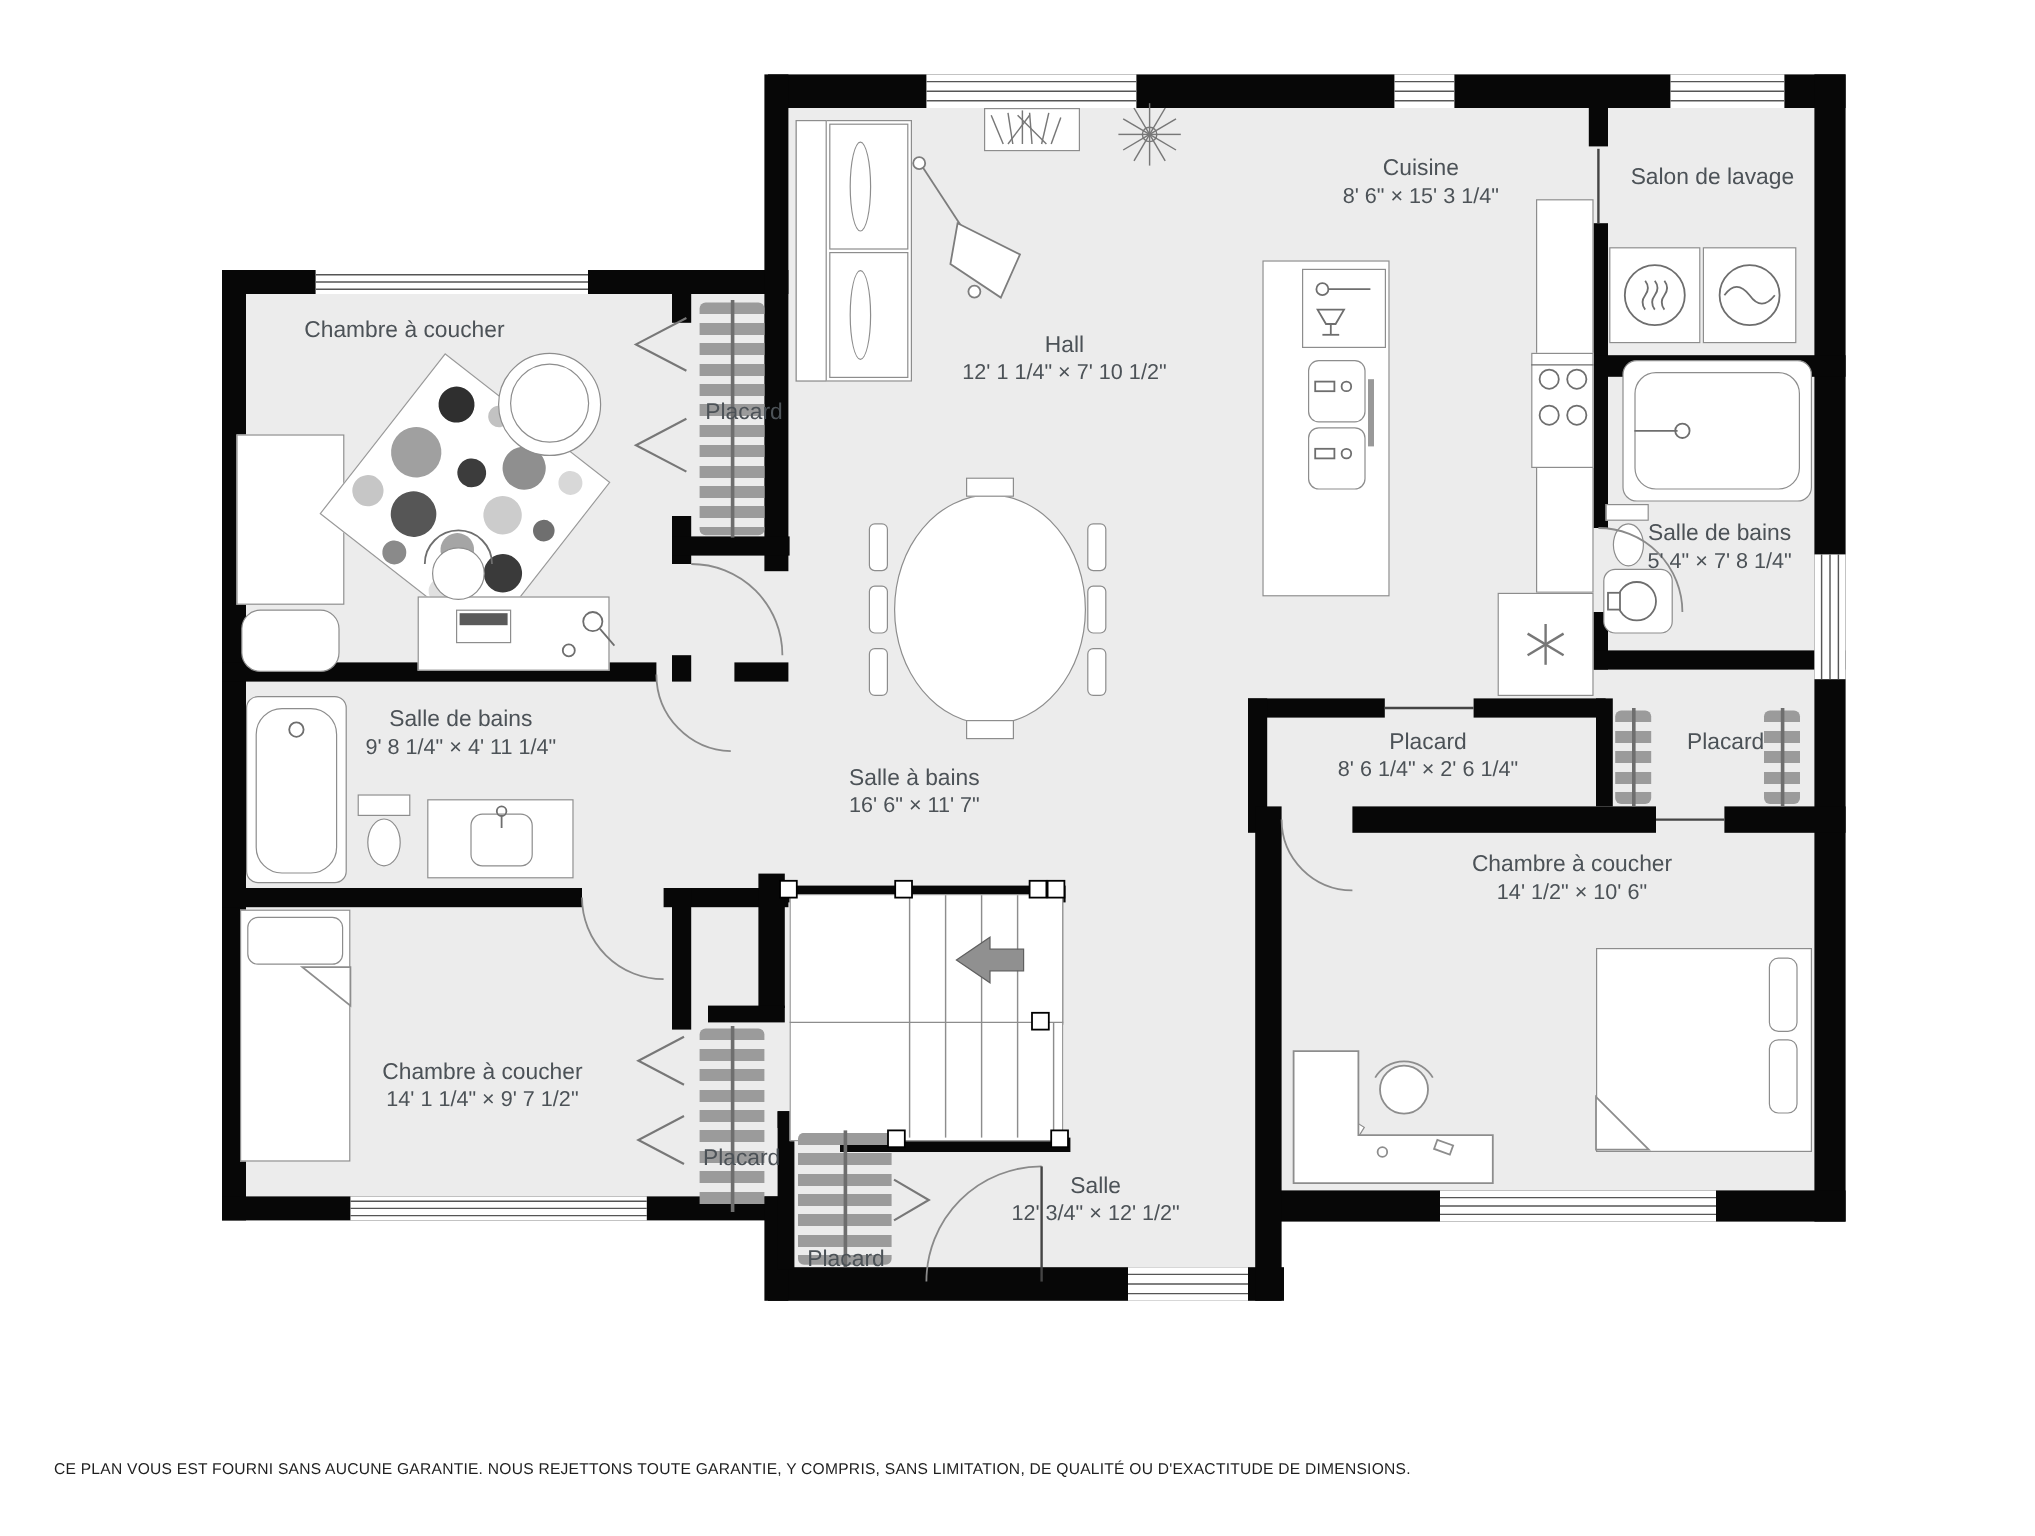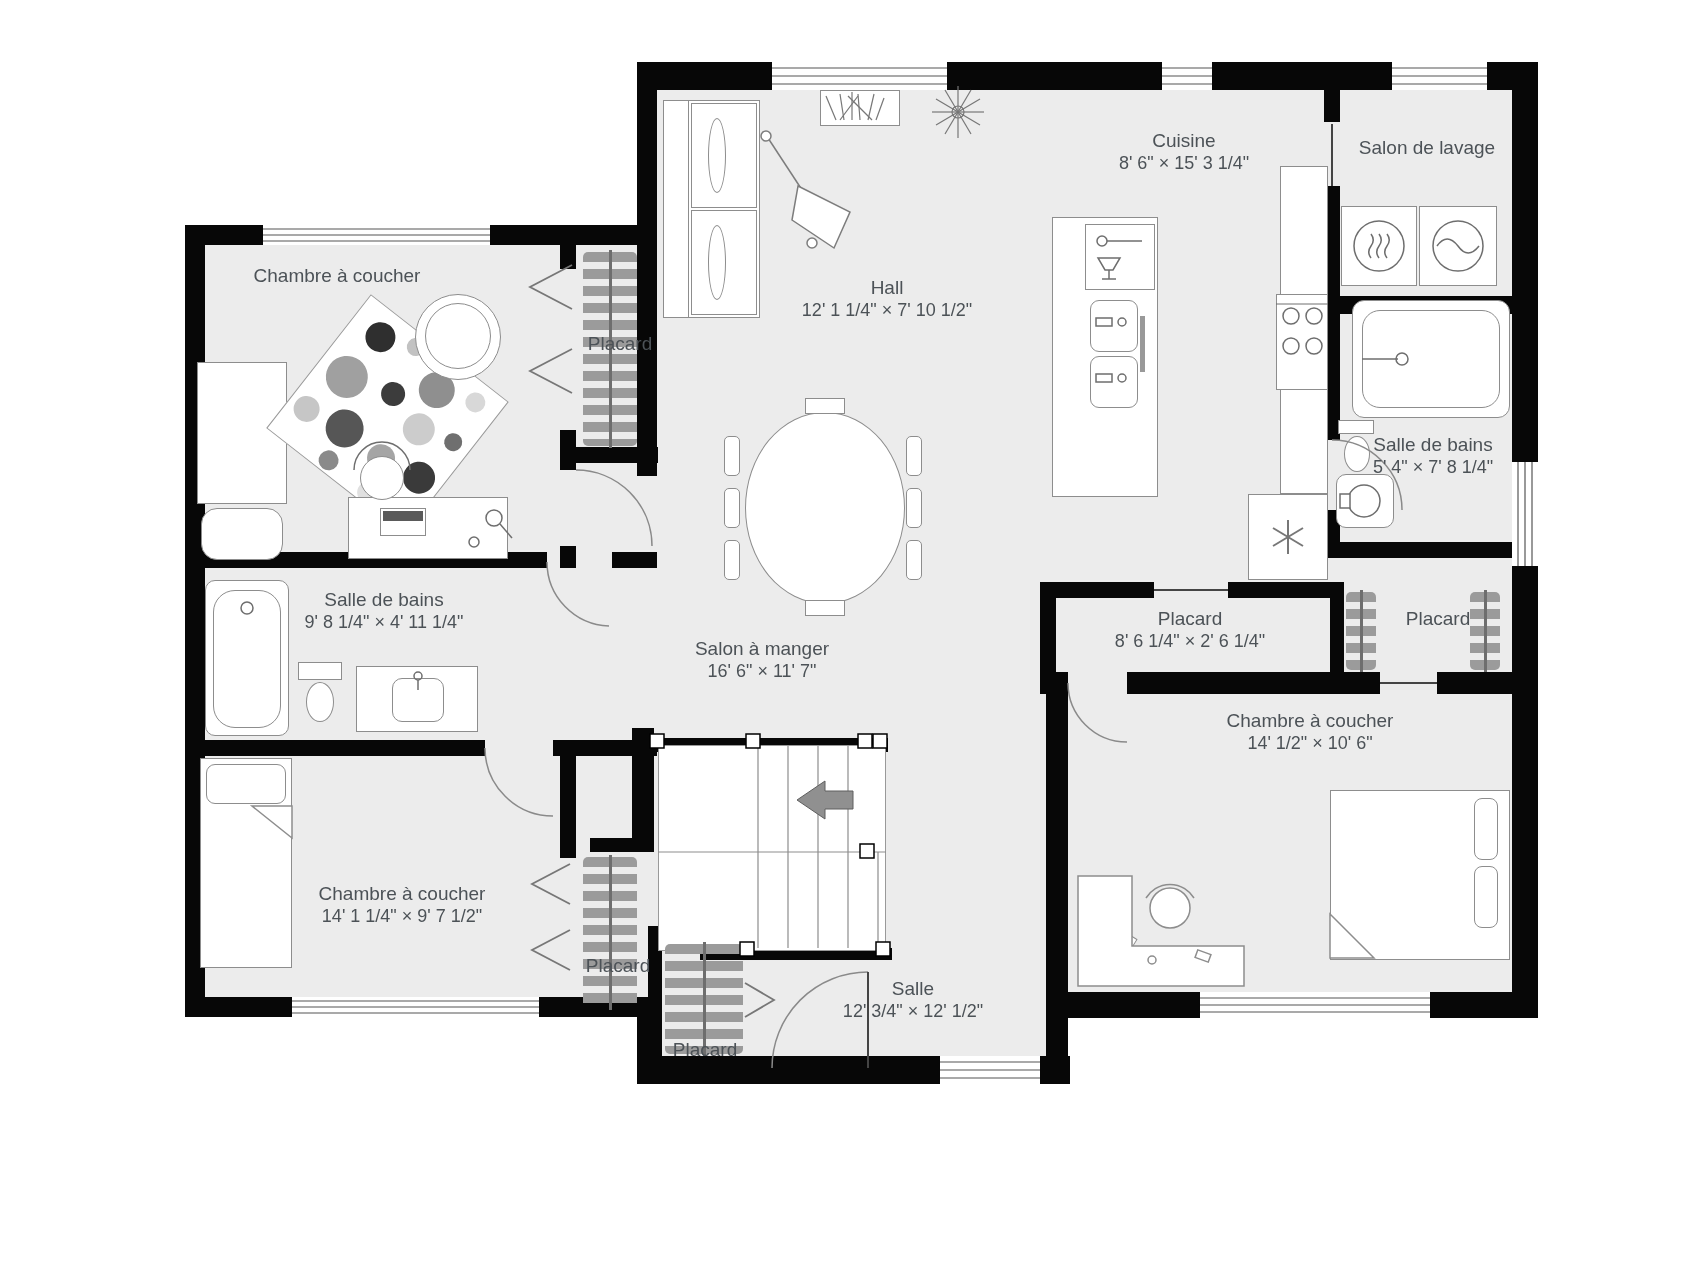--- a/index.html
+++ b/index.html
@@ -358,21 +358,21 @@
   </div>
   <div class="room-label" style="left:1433px;top:433px;">
     <div class="rn">Salle de bains</div>
       <div class="rd">5' 4" × 7' 8 1/4"</div>
   </div>
   <div class="room-label" style="left:384px;top:588px;">
     <div class="rn">Salle de bains</div>
       <div class="rd">9' 8 1/4" × 4' 11 1/4"</div>
   </div>
   <div class="room-label" style="left:762px;top:637px;">
-    <div class="rn">Salon à manger</div>
+    <div class="rn">Salle à bains</div>
       <div class="rd">16' 6" × 11' 7"</div>
   </div>
   <div class="room-label" style="left:1190px;top:607px;">
     <div class="rn">Placard</div>
       <div class="rd">8' 6 1/4" × 2' 6 1/4"</div>
   </div>
   <div class="room-label" style="left:1438px;top:607px;">
     <div class="rn">Placard</div>
   </div>
   <div class="room-label" style="left:1310px;top:709px;">
@@ -387,13 +387,14 @@
     <div class="rn">Placard</div>
   </div>
   <div class="room-label" style="left:705px;top:1038px;">
     <div class="rn">Placard</div>
   </div>
   <div class="room-label" style="left:913px;top:977px;">
     <div class="rn">Salle</div>
       <div class="rd">12' 3/4" × 12' 1/2"</div>
   </div>
 
+  <div id="disclaimer">CE PLAN VOUS EST FOURNI SANS AUCUNE GARANTIE. NOUS REJETTONS TOUTE GARANTIE, Y COMPRIS, SANS LIMITATION, DE QUALITÉ OU D'EXACTITUDE DE DIMENSIONS.</div>
 </div>
 
 </body></html>

